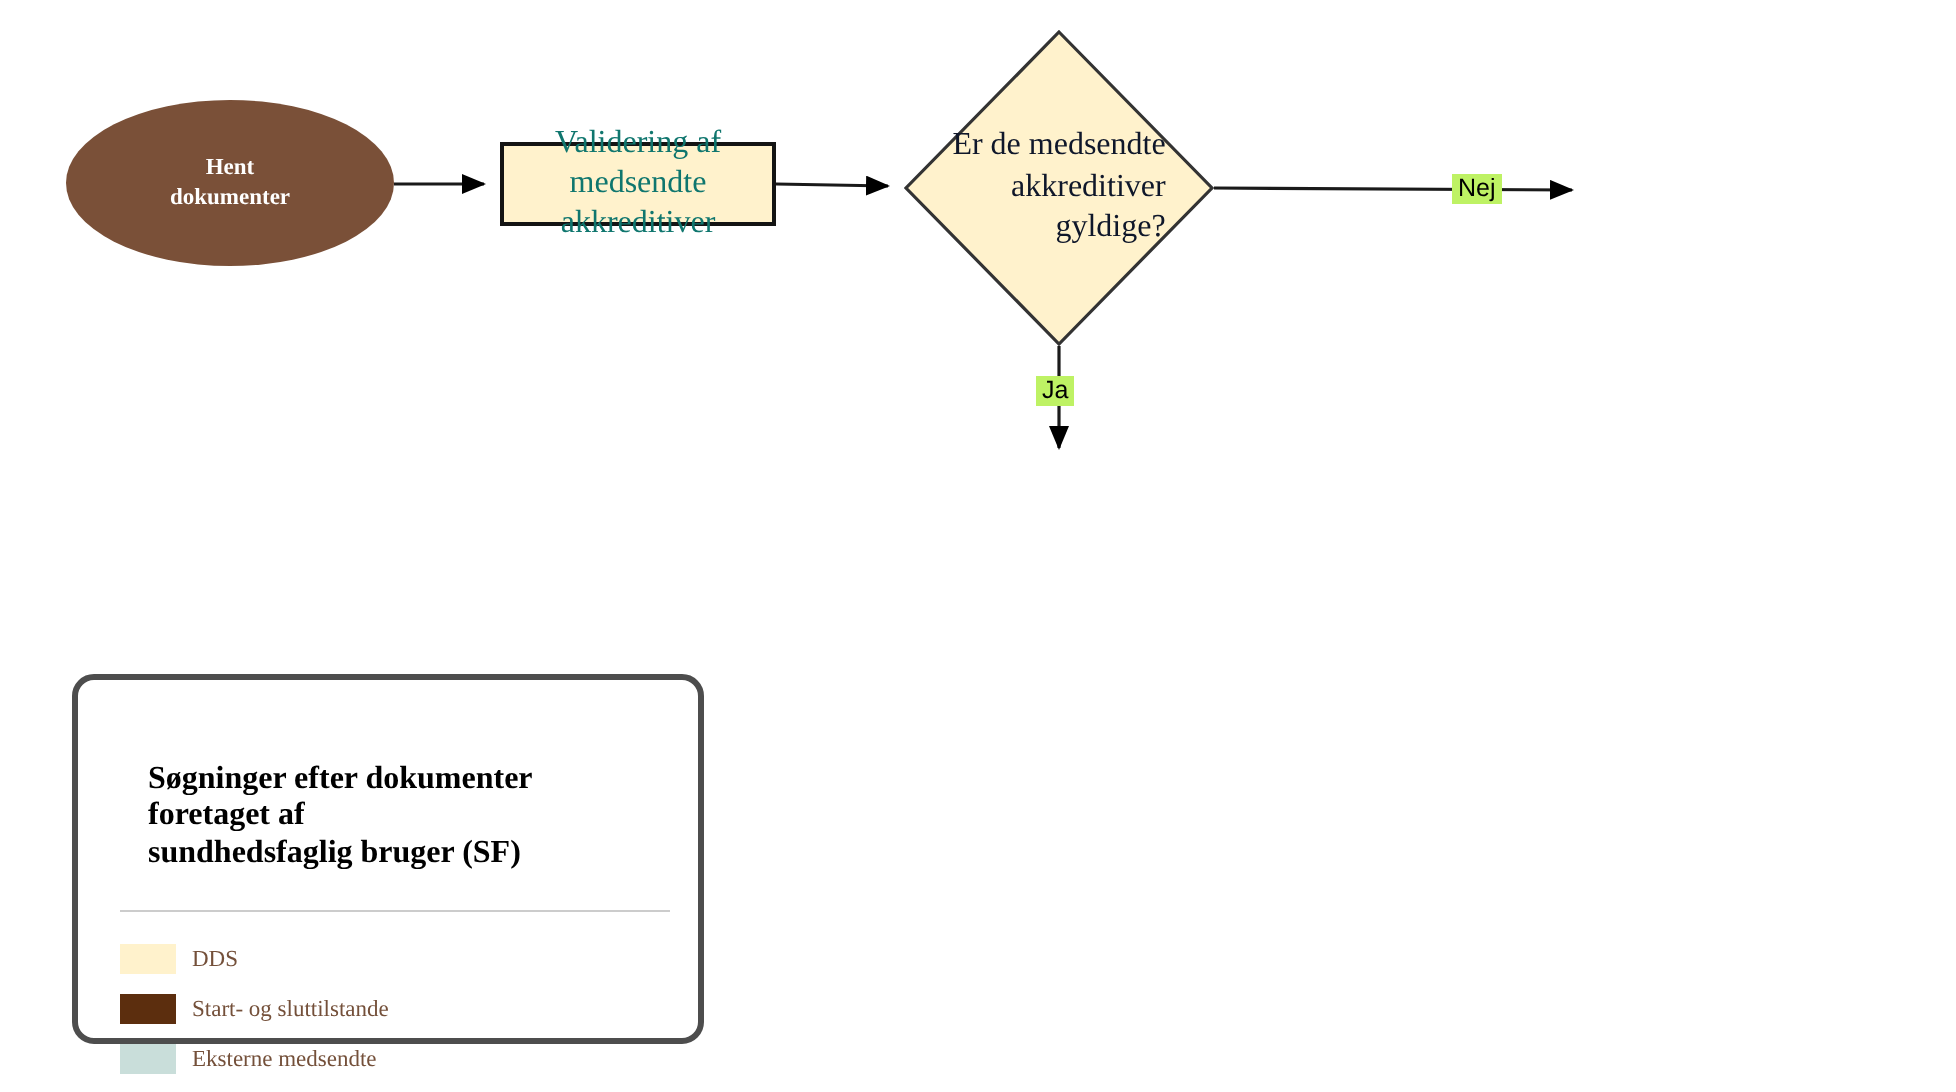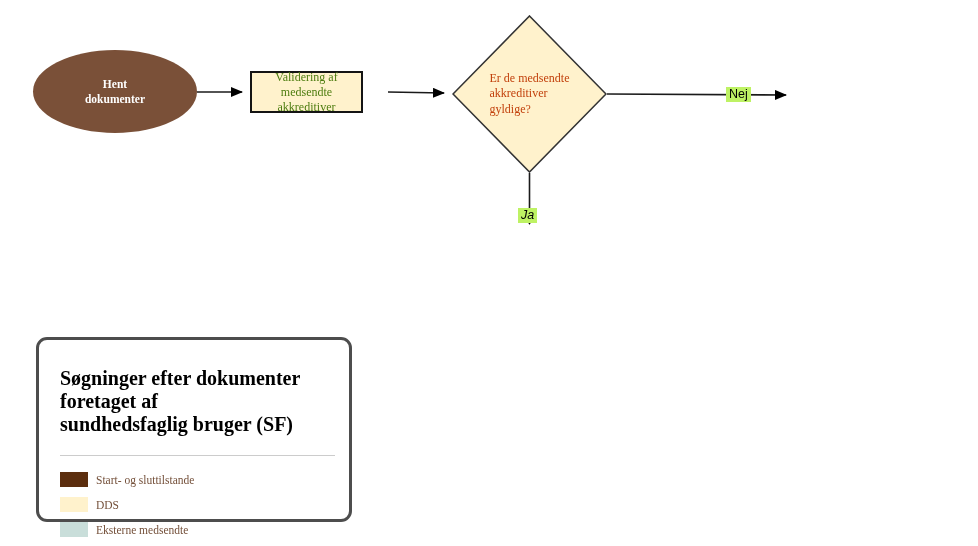--- a/index.html
+++ b/index.html
@@ -31,76 +31,76 @@
   .ellipse {
     background: #7A5038;
     border-radius: 50%;
     color: #ffffff;
     font-weight: bold;
     font-size: 11.5px;
   }
   .ellipse-start { left: 33px; top: 50px; width: 164px; height: 83px; }
   .ellipse-error { left: 793px; top: 51px; width: 164px; height: 89px; }
   .process {
-    left: 250px; top: 71px; width: 113px; height: 42px;
+    left: 250px; top: 71px; width: 138px; height: 42px;
     background: #FFF2CC;
     border: 2px solid #141414;
-    font-size: 12px;
-    color: #4d7c0f;
+    font-size: 16px;
+    color: #0f766e;
   }
   .decision-wrap {
     position: absolute;
     left: 452px; top: 15px; width: 155px; height: 158px;
   }
   .decision-wrap svg { position: absolute; left: 0; top: 0; }
   .decision-label {
     position: absolute;
     left: 0; top: 0; width: 100%; height: 100%;
     display: flex; align-items: center; justify-content: center;
-    text-align: left;
-    font-size: 12px;
-    color: #c2410c;
+    text-align: right;
+    font-size: 16px;
+    color: #0f172a;
     white-space: pre-line;
     line-height: 1.3;
   }
   
   .edges {
     position: absolute;
     left: 0; top: 0;
     pointer-events: none;
   }
   .edge-label {
     position: absolute;
     background: #bef264;
     padding: 0 3px;
     font-family: "Liberation Sans", sans-serif;
     font-size: 12.5px;
     color: #000000;
     line-height: 15px;
   }
   .edge-label-no { left: 726px; top: 87px; }
-  .edge-label-yes { left: 518px; top: 208px; font-style: italic; }
+  .edge-label-yes { left: 518px; top: 188px; }
   
   .legend {
     position: absolute;
     left: 36px; top: 337px;
     width: 316px; height: 185px;
     box-sizing: border-box;
     background: #ffffff;
     border: 3px solid #4D4D4D;
     border-radius: 11px;
     padding: 27px 20px 0 21px;
   }
   .legend-title {
-    font-size: 20px;
+    font-size: 16px;
     font-weight: bold;
     color: #000000;
     line-height: 1.15;
     white-space: pre-line;
-    margin: 0;
+    margin: 14px;
   }
   .legend-sep {
     margin-top: 19px;
     width: 275px;
     height: 0;
     border-top: 1px solid #cccccc;
   }
   .legend-items { margin-top: 11px; }
   .legend-item {
     display: flex;
@@ -157,26 +157,26 @@
 
   <div class="edge-label edge-label-no">Nej</div>
   <div class="edge-label edge-label-yes">Ja</div>
 
   <div class="legend">
     <div class="legend-title">Søgninger efter dokumenter foretaget af
 sundhedsfaglig bruger (SF)</div>
     <div class="legend-sep"></div>
     <div class="legend-items">
       <div class="legend-item">
+        <div class="legend-swatch" style="background-color: rgb(255, 242, 204);"></div>
+        <div class="legend-item-label">DDS</div>
+      </div>
+      <div class="legend-item">
         <div class="legend-swatch" style="background-color: rgb(92, 46, 14);"></div>
         <div class="legend-item-label">Start- og sluttilstande</div>
-      </div>
-      <div class="legend-item">
-        <div class="legend-swatch" style="background-color: rgb(255, 242, 204);"></div>
-        <div class="legend-item-label">DDS</div>
       </div>
       <div class="legend-item">
         <div class="legend-swatch" style="background-color: rgb(201, 222, 218);"></div>
         <div class="legend-item-label">Eksterne medsendte</div>
       </div>
     </div>
   </div>
 
 </div>
 

